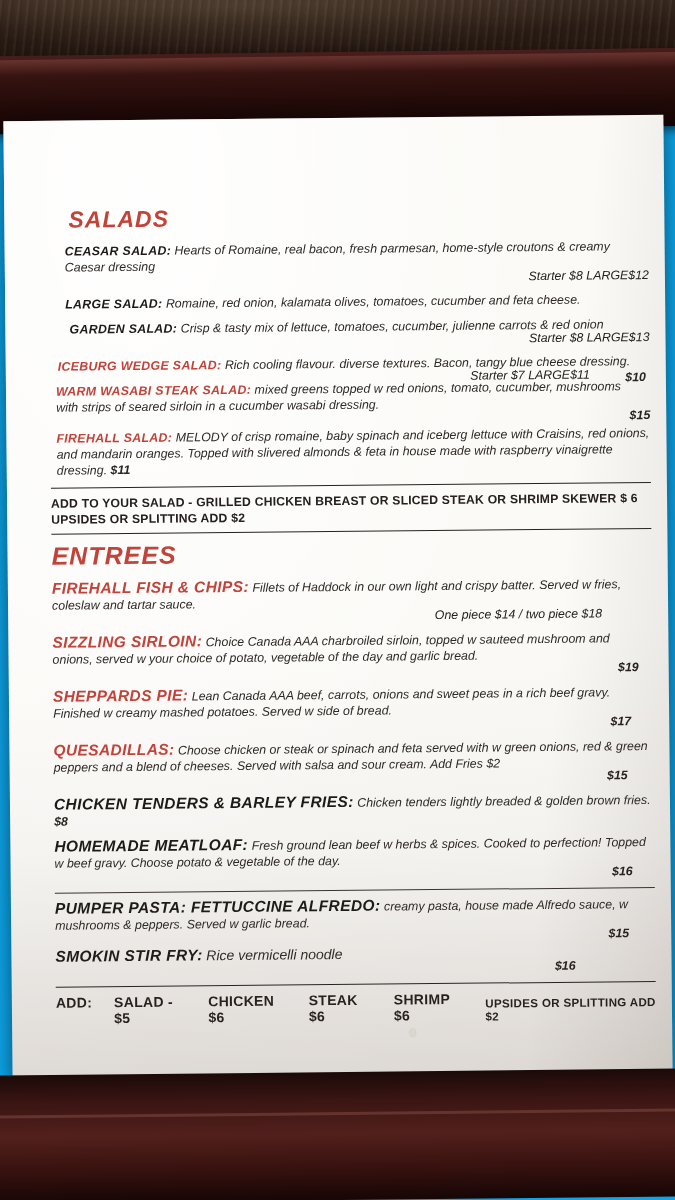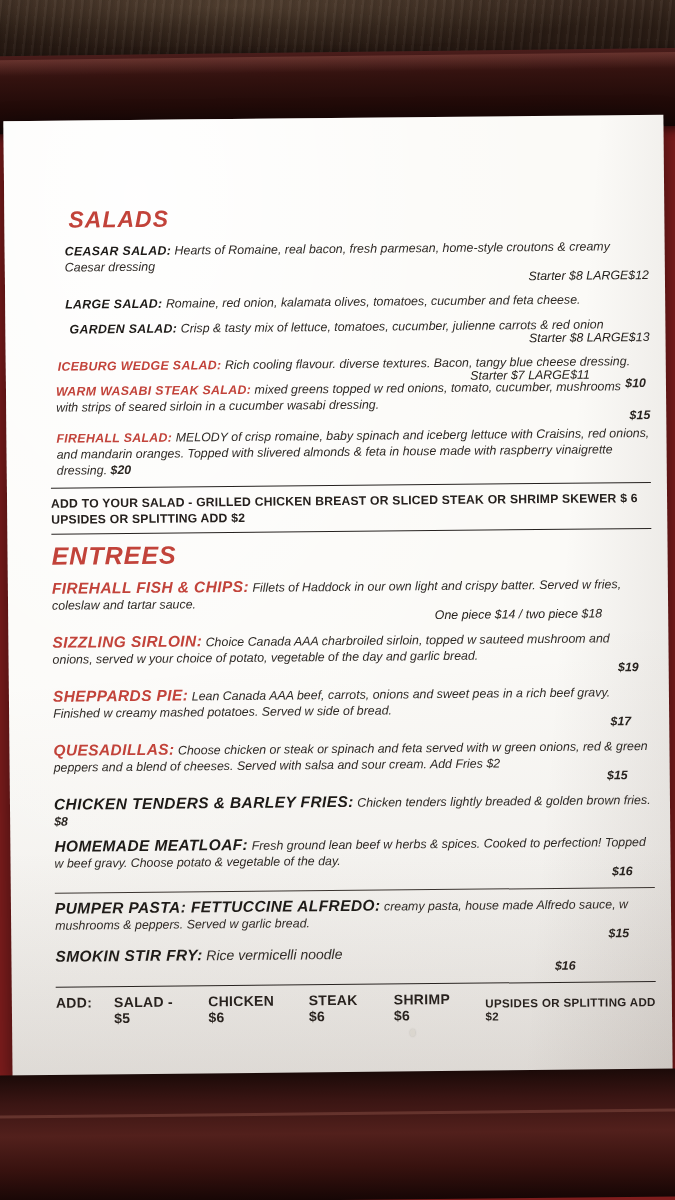--- a/index.html
+++ b/index.html
@@ -11,21 +11,21 @@
     width: 675px;
     height: 1200px;
     overflow: hidden;
     font-family: "Liberation Sans", sans-serif;
   }
 
   #photo {
     position: relative;
     width: 675px;
     height: 1200px;
-    background: #7f1d1d;
+    background: #0ea5e9;
     overflow: hidden;
   }
 
   
   .wood-top {
     position: absolute;
     left: 0; top: 0; width: 675px; height: 60px;
     background:
       repeating-linear-gradient(96deg, rgba(255,255,255,0.035) 0px, rgba(255,255,255,0.035) 2px, rgba(0,0,0,0.12) 3px, rgba(0,0,0,0.0) 9px),
       linear-gradient(180deg, #3a2a20 0%, #2b1d15 45%, #241711 100%);
@@ -236,38 +236,38 @@
             <span class="nm dark">GARDEN SALAD:</span>
             <span class="desc">Crisp &amp; tasty mix of lettuce, tomatoes, cucumber, julienne carrots &amp; red onion</span>
           </div>
           <span class="price-right">Starter  $8  LARGE$13</span>
         </div>
 
         <div class="item s4">
           <div class="line">
             <span class="nm red">ICEBURG WEDGE SALAD:</span>
             <span class="desc">Rich cooling flavour. diverse textures. Bacon, tangy blue cheese dressing.</span>
-            <span class="price" style="float:right; margin-right:4px;margin-top:6px;">$10</span>
+            <span class="price" style="float:right; margin-right:4px;">$10</span>
           </div>
           <span class="price-right" style="text-align:right; margin-right:60px;">Starter  $7  LARGE$11</span>
         </div>
 
         <div class="item s5" style="margin-top:-12px;">
           <div class="line">
             <span class="nm red">WARM WASABI STEAK SALAD:</span>
             <span class="desc">mixed greens topped w red onions, tomato, cucumber, mushrooms with strips of seared sirloin in a cucumber wasabi dressing.</span>
           </div>
           <span class="price-right bold">$15</span>
         </div>
 
         <div class="item s6" style="margin-top:-6px;">
           <div class="line">
             <span class="nm red">FIREHALL SALAD:</span>
             <span class="desc">MELODY of crisp romaine, baby spinach and iceberg lettuce with Craisins, red onions, and mandarin oranges. Topped with slivered almonds &amp; feta in house made with raspberry vinaigrette dressing.</span>
-            <span class="price">$20</span>
+            <span class="price">$11</span>
           </div>
         </div>
 
         <hr class="rule">
         <div class="addline">ADD TO YOUR SALAD  - GRILLED CHICKEN BREAST OR SLICED STEAK OR  SHRIMP SKEWER        $ 6</div>
         <div class="addline">UPSIDES OR SPLITTING ADD $2</div>
         <hr class="rule">
       </div>
 
       <div>

